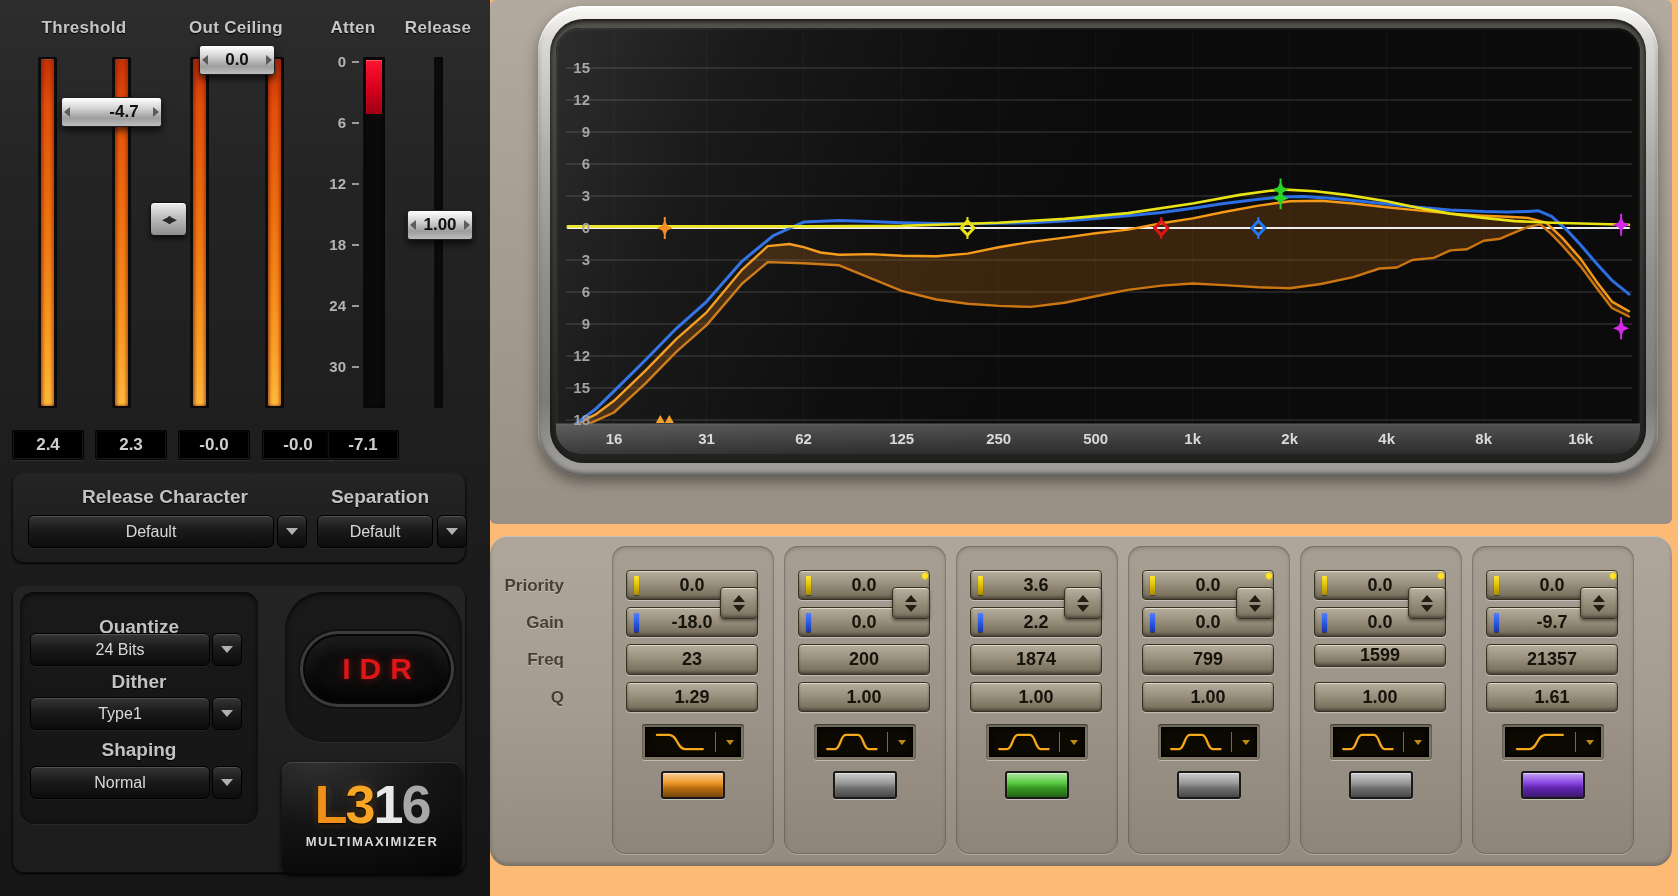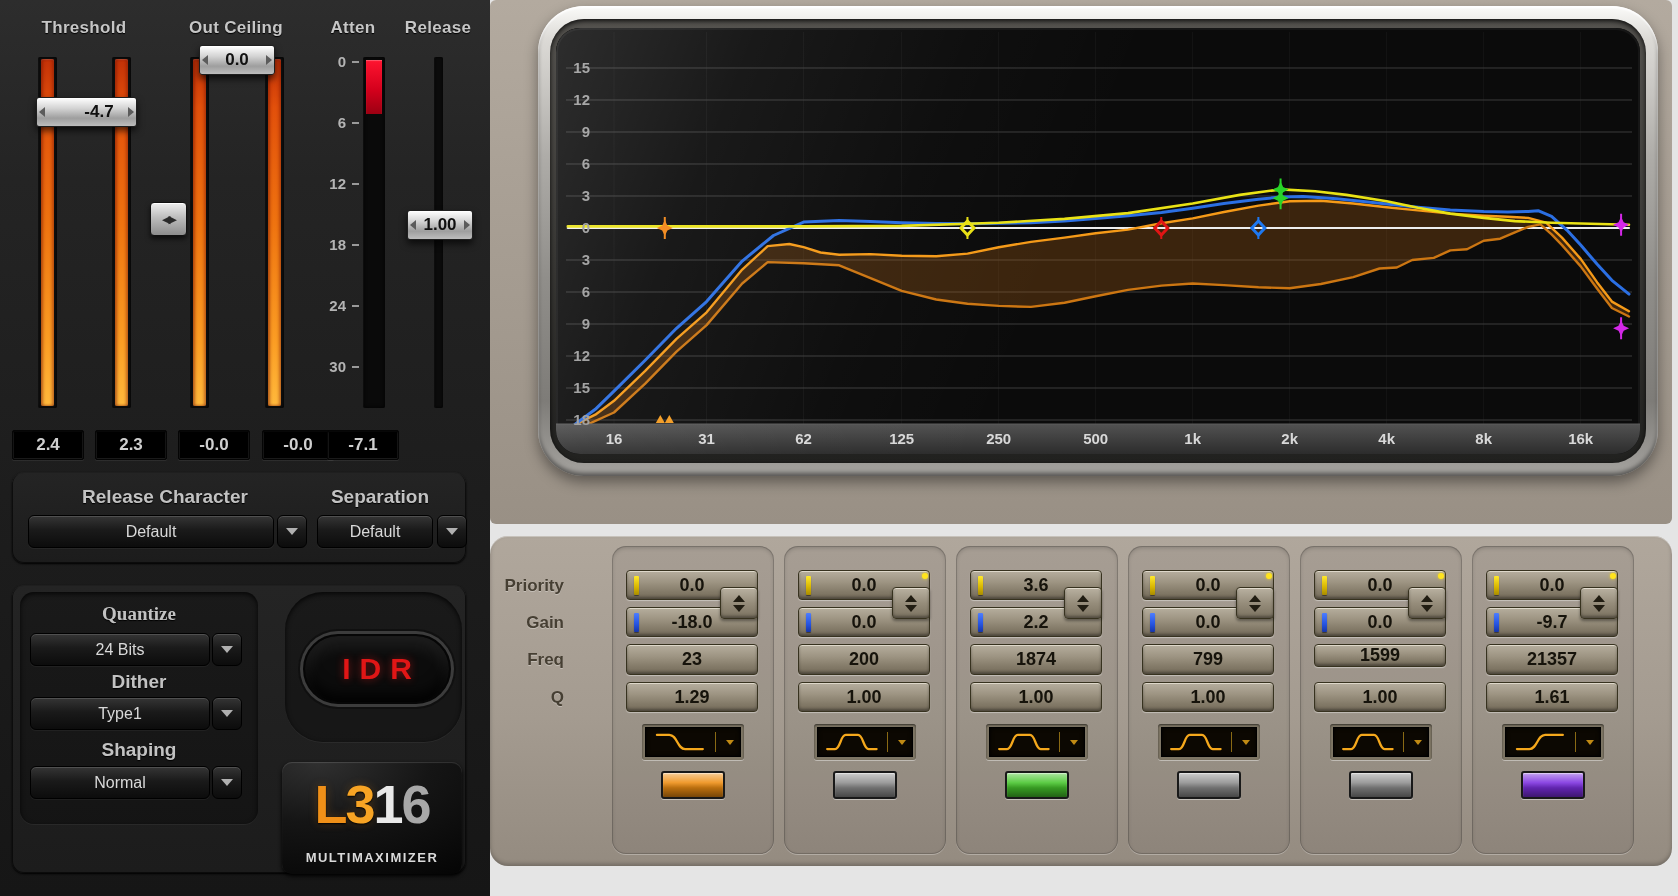--- a/index.html
+++ b/index.html
@@ -1,17 +1,17 @@
 <!DOCTYPE html>
 <html><head>
 <meta charset="utf-8">
 <style>
   html,body{margin:0;padding:0;background:#000;}
   body{width:1678px;height:896px;overflow:hidden;font-family:"Liberation Sans","DejaVu Sans",sans-serif;-webkit-font-smoothing:antialiased;}
-  #window{position:relative;width:1678px;height:896px;background:#e5e5e5;}
+  #window{position:relative;width:1678px;height:896px;background:#fdba74;}
 
   
   #left-panel{position:absolute;left:0;top:0;width:490px;height:896px;
     background:linear-gradient(180deg,#2d2d2d 0%,#242424 20%,#1d1d1d 55%,#161616 100%);}
   .hdr{position:absolute;color:#c6c6c6;font-size:17px;font-weight:bold;text-align:center;letter-spacing:.3px;text-shadow:0 1px 1px #000;}
 
   .fader-track{position:absolute;top:57px;width:19px;height:351px;background:#101010;border-radius:2px;
     box-shadow:inset 0 0 4px #000, inset 1px 0 1px rgba(255,255,255,0.05);}
   .fader-bar{position:absolute;left:3px;right:3px;top:2px;bottom:2px;border-radius:2px;
     background:linear-gradient(180deg,#c33107 0%,#e2500b 14%,#ef7410 48%,#fb9e24 82%,#ffb93c 100%);
@@ -66,21 +66,21 @@
     text-shadow:0 0 8px rgba(255,30,30,.45);padding-left:9px;box-sizing:border-box;cursor:pointer;}
 
   #logo-box{position:absolute;left:282px;top:762px;width:180px;height:112px;border-radius:10px;
     background:radial-gradient(140% 120% at 20% 0%,#303030 0%,#151515 45%,#050505 100%);
     box-shadow:inset 0 1px 1px rgba(255,255,255,.14), 0 2px 4px #000;text-align:center;}
   #logo-main{margin-top:14px;font-size:54px;font-weight:bold;letter-spacing:-2px;line-height:56px;}
   #logo-main .c0,#logo-main .c1{color:#f09018;text-shadow:0 1px 2px #000, 0 0 10px rgba(240,140,20,.25);}
   #logo-main .c1{color:#f8a424;}
   #logo-main .c2{color:#e9e9e9;}
   #logo-main .c3{color:#a8a8a8;}
-  #logo-sub{font-size:13px;font-weight:bold;letter-spacing:1.5px;color:#dadada;margin-top:18px;}
+  #logo-sub{font-size:13px;font-weight:bold;letter-spacing:1.5px;color:#dadada;margin-top:2px;}
 
   
   #screen-panel{position:absolute;left:490px;top:0;width:1182px;height:524px;
     background:linear-gradient(180deg,#b3aa9f 0%,#a89f94 40%,#999085 100%);border-radius:6px;}
   #bands-panel{position:absolute;left:490px;top:536px;width:1182px;height:330px;border-radius:18px;
     background:linear-gradient(180deg,#b0a79c 0%,#a49b90 55%,#948b80 100%);
     box-shadow:inset 0 1px 0 rgba(255,255,255,.35), inset 0 -2px 4px rgba(0,0,0,.25);}
 
   #bezel{position:absolute;left:538px;top:6px;width:1120px;height:470px;border-radius:46px;
     background:linear-gradient(180deg,#fbfbf9 0%,#dcdad6 7%,#aeaca8 32%,#908e8a 58%,#7e7c78 84%,#a09e9a 98%);
@@ -152,21 +152,21 @@
       </div>
     <div class="rel-track"></div>
 
     <div class="atten-tick" style="top:53px;">0</div>
     <div class="atten-tick" style="top:114px;">6</div>
     <div class="atten-tick" style="top:175px;">12</div>
     <div class="atten-tick" style="top:236px;">18</div>
     <div class="atten-tick" style="top:297px;">24</div>
     <div class="atten-tick" style="top:358px;">30</div>
 
-    <div class="bubble" style="left:36px;top:97px;width:74px;padding-left:25px;">
+    <div class="bubble" style="left:61px;top:97px;width:74px;padding-left:25px;">
         <span>-4.7</span>
       </div>
     <div class="bubble" style="left:199px;top:45px;width:74px;">
         <span>0.0</span>
       </div>
     <div class="bubble" style="left:407px;top:210px;width:64px;">
         <span>1.00</span>
       </div>
     <div class="link-btn">
         <span>◀▶</span>
@@ -191,21 +191,21 @@
           <span>Default</span>
         </div>
       <div class="dd-arrow" style="left:425px;top:43px;">
           <i class="tri-down"></i>
         </div>
     </div>
 
     <div class="sub-panel" style="top:585px;height:288px;">
       <div class="recess" style="left:8px;top:7px;width:238px;height:232px;"></div>
       <div class="recess" style="left:273px;top:7px;width:177px;height:150px;border-radius:38px;"></div>
-      <div class="panel-label" style="left:18px;top:18px;width:218px;font-family:Liberation Serif, serif;">Quantize</div>
+      <div class="panel-label" style="left:18px;top:31px;width:218px;">Quantize</div>
       <div class="dd-main" style="left:18px;top:48px;width:178px;">
           <span>24 Bits</span>
         </div>
       <div class="dd-arrow" style="left:200px;top:48px;">
           <i class="tri-down"></i>
         </div>
       <div class="panel-label" style="left:18px;top:86px;width:218px;">Dither</div>
       <div class="dd-main" style="left:18px;top:112px;width:178px;">
           <span>Type1</span>
         </div>

